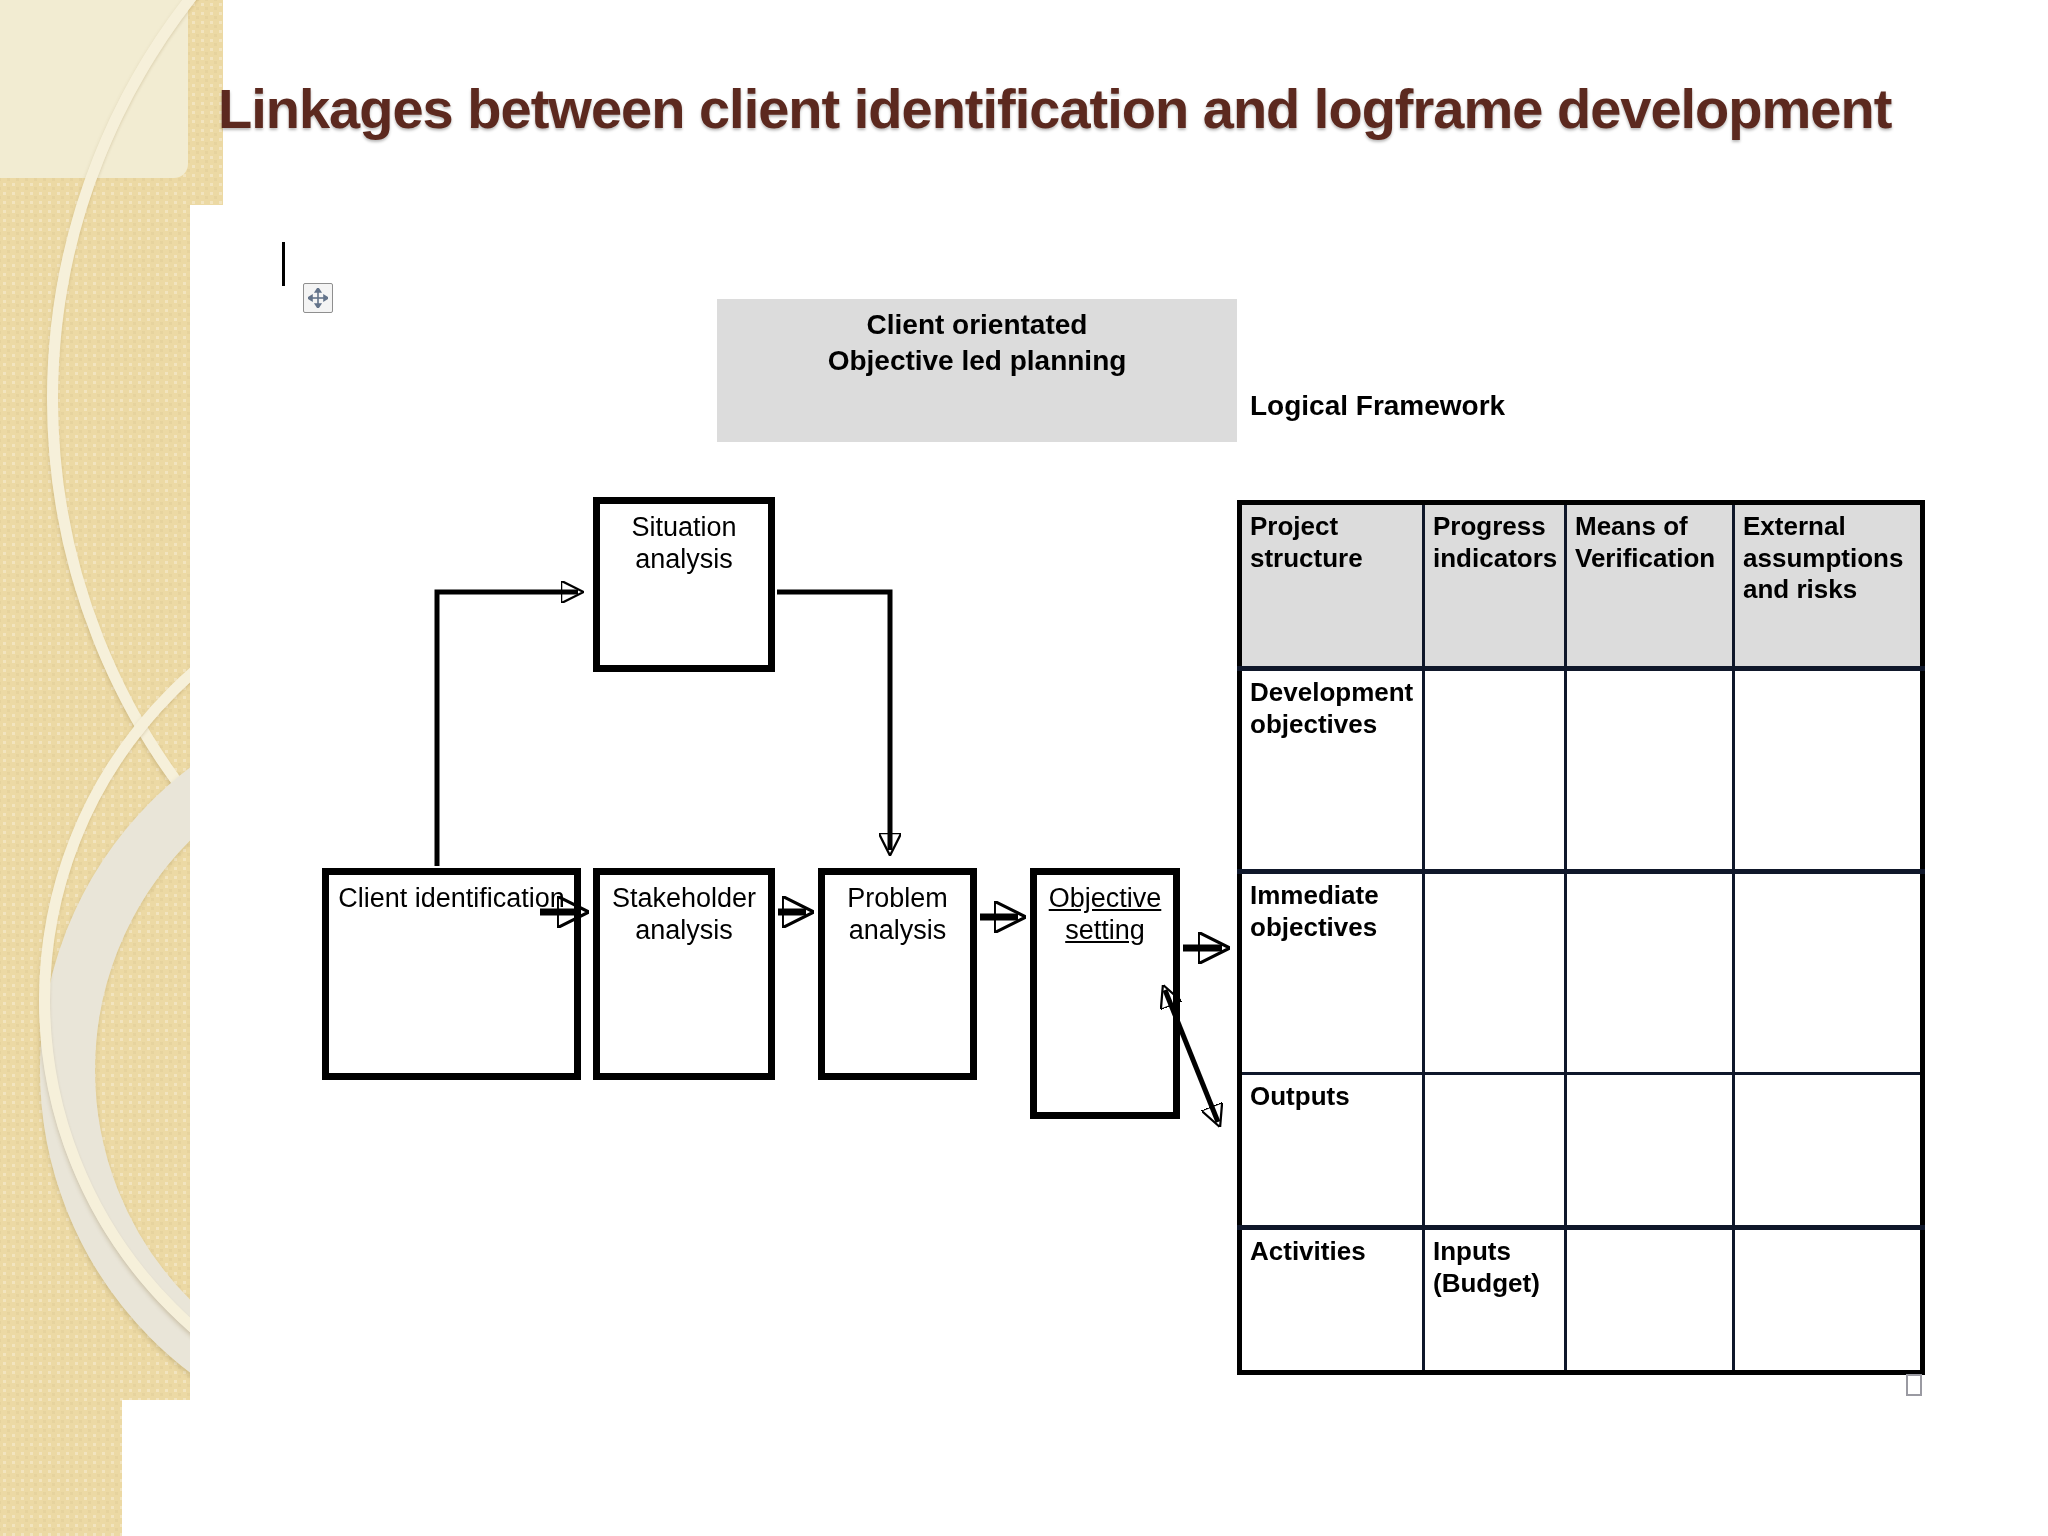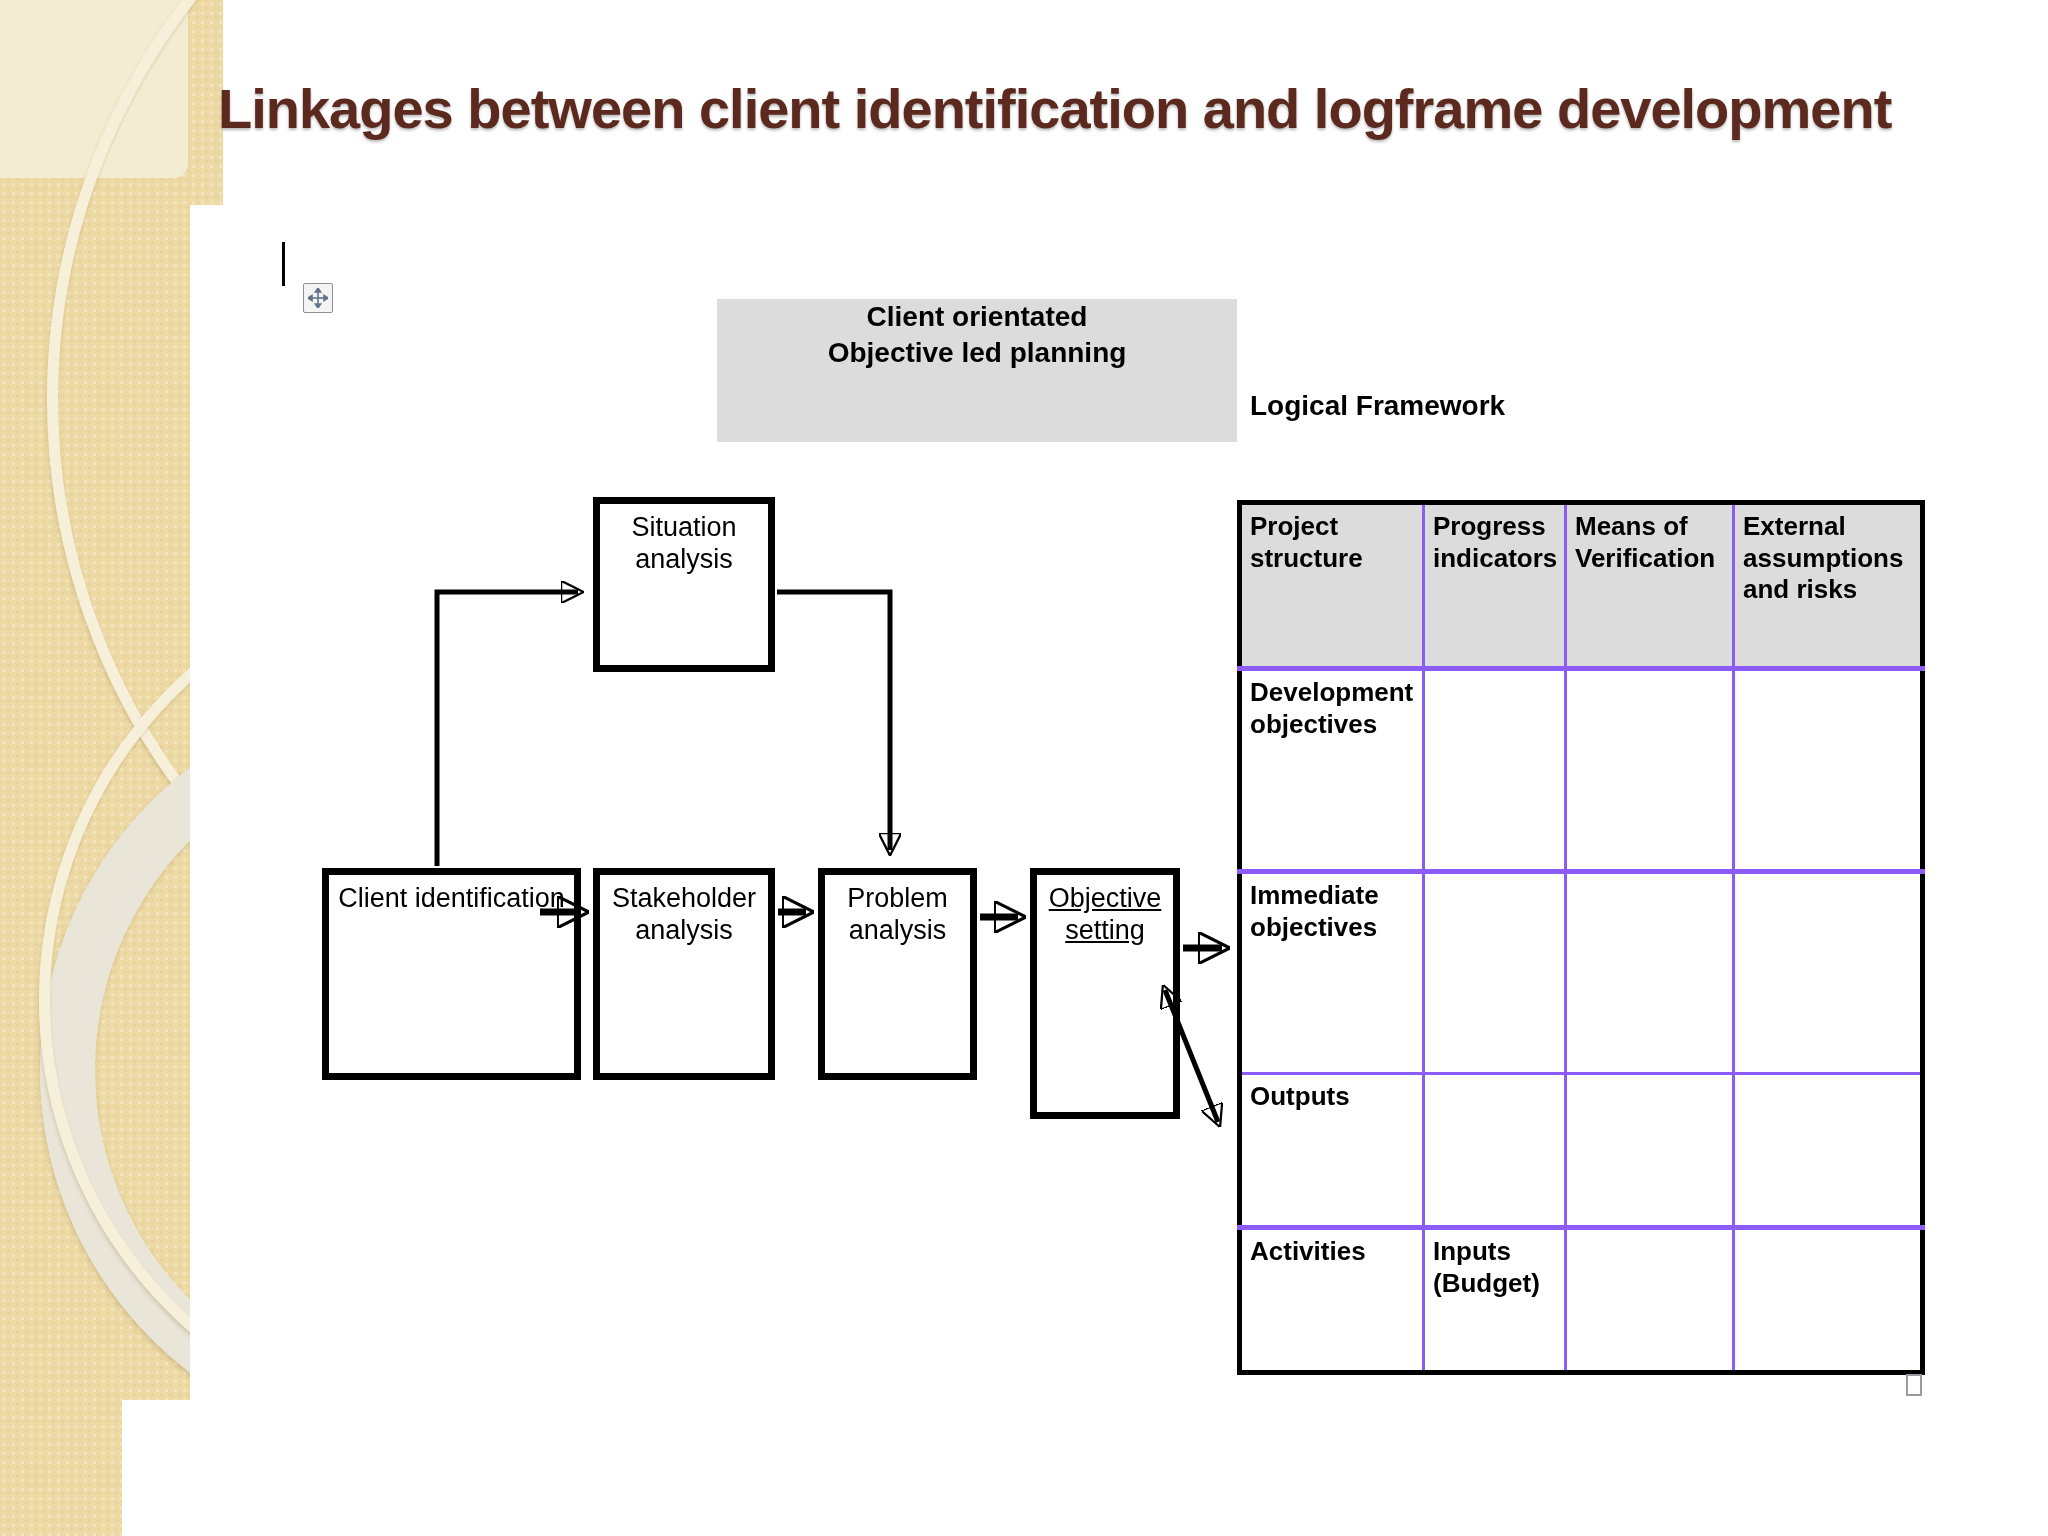--- a/index.html
+++ b/index.html
@@ -62,21 +62,21 @@
   }
   .resize-handle{
     position:absolute;left:1906px;top:1374px;width:12px;height:18px;
     background:#fff;border:2px solid #9a9aa2;
   }
 
   
   .planning-box{
     position:absolute;left:717px;top:299px;width:520px;height:143px;
     background:#dcdcdc;
-    text-align:center;padding-top:0;box-sizing:border-box;
+    text-align:center;padding-top:8px;box-sizing:border-box;
     font-size:28px;font-weight:bold;line-height:1.3;
   }
   .lf-label{
     position:absolute;left:1250px;top:390px;
     font-size:28px;font-weight:bold;white-space:nowrap;
   }
 
   
   .fbox{
     position:absolute;background:#fff;border:7px solid #000;
@@ -89,21 +89,21 @@
   .fbox.problem    {left:818px;top:868px;width:159px;height:212px;}
   .fbox.objective  {left:1030px;top:868px;width:150px;height:251px;text-decoration:underline;}
 
   .arrows{position:absolute;left:0;top:0;width:2048px;height:1536px;pointer-events:none;}
   .arrows path{stroke:#000;fill:none;}
 
   
   .logframe{position:absolute;left:1237px;top:500px;}
   table.lf{border-collapse:collapse;table-layout:fixed;width:683px;border:5px solid #000;}
   table.lf td{
-    border:3px solid #8b5cf6;vertical-align:top;
+    border:3px solid #0f172a;vertical-align:top;
     font-size:26px;font-weight:bold;line-height:1.22;
     padding:6px 10px 0 8px;overflow:hidden;
   }
   table.lf tr.hdr td{background:#dcdcdc;height:155px;}
   table.lf tr.hdr td, table.lf tr.sep td{border-bottom-width:5px;}
   table.lf tr.r-dev td{height:192px;}
   table.lf tr.r-imm td{height:192px;}
   table.lf tr.r-out td{height:144px;}
   table.lf tr.r-act td{height:134px;}
 </style>

